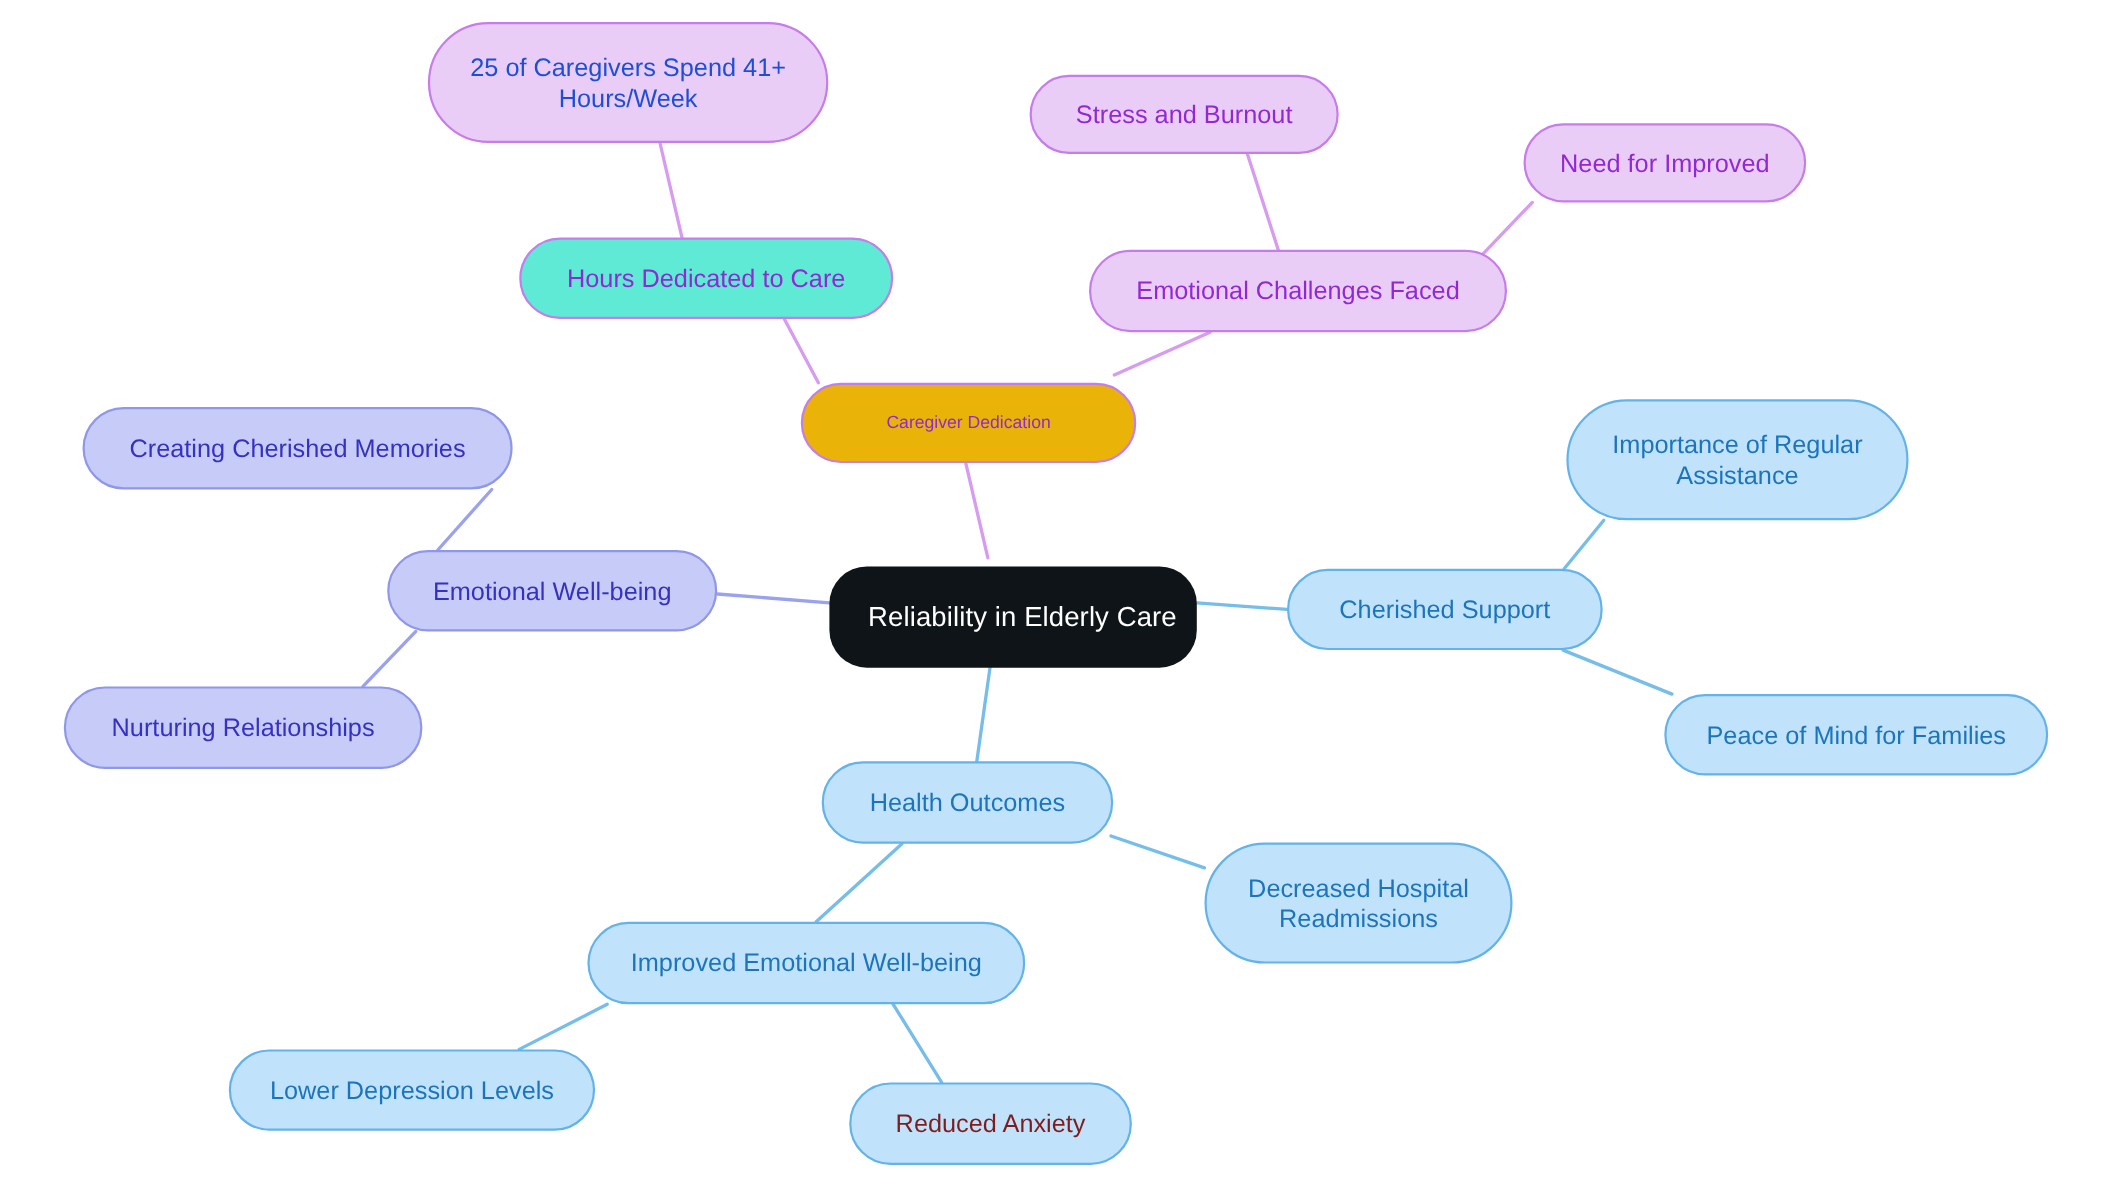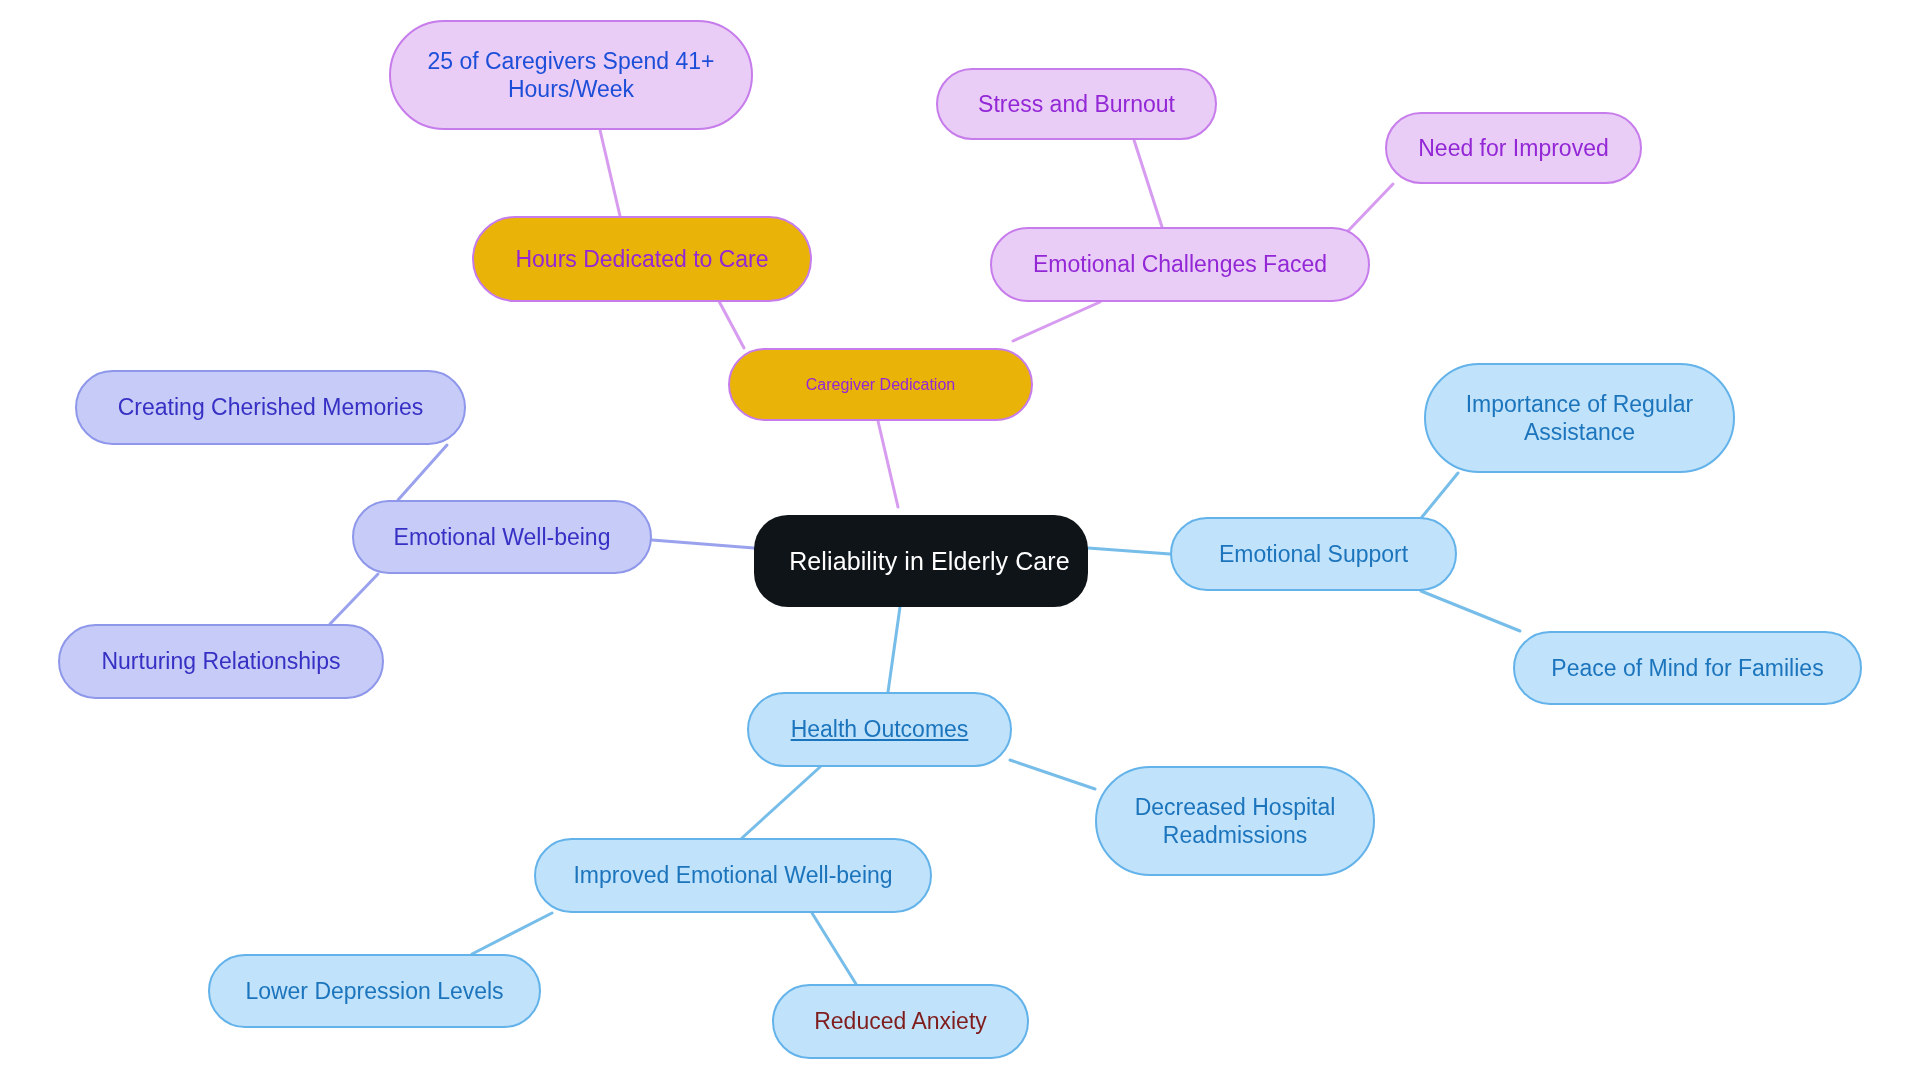--- a/index.html
+++ b/index.html
@@ -66,33 +66,33 @@
       <line x1="1421" y1="591" x2="1520" y2="631" stroke="#76bde9" stroke-width="3" stroke-linecap="round"></line>
       <line x1="900" y1="607" x2="888" y2="692" stroke="#76bde9" stroke-width="3" stroke-linecap="round"></line>
       <line x1="1010" y1="760" x2="1095" y2="789" stroke="#76bde9" stroke-width="3" stroke-linecap="round"></line>
       <line x1="820" y1="767" x2="742" y2="838" stroke="#76bde9" stroke-width="3" stroke-linecap="round"></line>
       <line x1="552" y1="913" x2="472" y2="954" stroke="#76bde9" stroke-width="3" stroke-linecap="round"></line>
       <line x1="812" y1="913" x2="856" y2="984" stroke="#76bde9" stroke-width="3" stroke-linecap="round"></line>
     </svg>
   <div id="node-layer">
       <div class="node node-root" style="left: 754px; top: 515px; width: 334px; height: 92px; background: rgb(15, 20, 25); border-color: rgb(15, 20, 25); color: rgb(255, 255, 255); font-size: 25px;"><span>Reliability in Elderly Care</span></div>
       <div class="node" style="left: 728px; top: 348px; width: 305px; height: 73px; background: #eab308; border-color: rgb(199, 124, 235); color: rgb(147, 39, 214); font-size: 16px;"><span>Caregiver Dedication</span></div>
-      <div class="node" style="left: 472px; top: 216px; width: 340px; height: 86px; background: #eab308; border-color: rgb(199, 124, 235); color: rgb(147, 39, 214); font-size: 23px;"><span>Hours Dedicated to Care</span></div>
+      <div class="node" style="left: 472px; top: 216px; width: 340px; height: 74px; background: #5eead4; border-color: rgb(199, 124, 235); color: rgb(147, 39, 214); font-size: 23px;"><span>Hours Dedicated to Care</span></div>
       <div class="node" style="left: 389px; top: 20px; width: 364px; height: 110px; background: rgb(233, 205, 247); border-color: rgb(199, 124, 235); color: #1d4ed8; font-size: 23px;"><span>25 of Caregivers Spend 41+
 Hours/Week</span></div>
       <div class="node" style="left: 990px; top: 227px; width: 380px; height: 75px; background: rgb(233, 205, 247); border-color: rgb(199, 124, 235); color: rgb(147, 39, 214); font-size: 23px;"><span>Emotional Challenges Faced</span></div>
       <div class="node" style="left: 936px; top: 68px; width: 281px; height: 72px; background: rgb(233, 205, 247); border-color: rgb(199, 124, 235); color: rgb(147, 39, 214); font-size: 23px;"><span>Stress and Burnout</span></div>
       <div class="node" style="left: 1385px; top: 112px; width: 257px; height: 72px; background: rgb(233, 205, 247); border-color: rgb(199, 124, 235); color: rgb(147, 39, 214); font-size: 23px;"><span>Need for Improved</span></div>
       <div class="node" style="left: 352px; top: 500px; width: 300px; height: 74px; background: rgb(198, 203, 247); border-color: rgb(142, 151, 234); color: rgb(55, 48, 196); font-size: 23px;"><span>Emotional Well-being</span></div>
       <div class="node" style="left: 75px; top: 370px; width: 391px; height: 75px; background: rgb(198, 203, 247); border-color: rgb(142, 151, 234); color: rgb(55, 48, 196); font-size: 23px;"><span>Creating Cherished Memories</span></div>
       <div class="node" style="left: 58px; top: 624px; width: 326px; height: 75px; background: rgb(198, 203, 247); border-color: rgb(142, 151, 234); color: rgb(55, 48, 196); font-size: 23px;"><span>Nurturing Relationships</span></div>
-      <div class="node" style="left: 1170px; top: 517px; width: 287px; height: 74px; background: rgb(192, 226, 251); border-color: rgb(99, 179, 234); color: rgb(28, 117, 188); font-size: 23px;"><span>Emotional Support</span></div>
+      <div class="node" style="left: 1170px; top: 517px; width: 287px; height: 74px; background: rgb(192, 226, 251); border-color: rgb(99, 179, 234); color: rgb(28, 117, 188); font-size: 23px;"><span>Cherished Support</span></div>
       <div class="node" style="left: 1424px; top: 363px; width: 311px; height: 110px; background: rgb(192, 226, 251); border-color: rgb(99, 179, 234); color: rgb(28, 117, 188); font-size: 23px;"><span>Importance of Regular
 Assistance</span></div>
       <div class="node" style="left: 1513px; top: 631px; width: 349px; height: 74px; background: rgb(192, 226, 251); border-color: rgb(99, 179, 234); color: rgb(28, 117, 188); font-size: 23px;"><span>Peace of Mind for Families</span></div>
-      <div class="node" style="left: 747px; top: 692px; width: 265px; height: 75px; background: rgb(192, 226, 251); border-color: rgb(99, 179, 234); color: rgb(28, 117, 188); font-size: 23px; text-decoration: underline;"><span>Health Outcomes</span></div>
+      <div class="node" style="left: 747px; top: 692px; width: 265px; height: 75px; background: rgb(192, 226, 251); border-color: rgb(99, 179, 234); color: rgb(28, 117, 188); font-size: 23px;"><span>Health Outcomes</span></div>
       <div class="node" style="left: 1095px; top: 766px; width: 280px; height: 110px; background: rgb(192, 226, 251); border-color: rgb(99, 179, 234); color: rgb(28, 117, 188); font-size: 23px;"><span>Decreased Hospital
 Readmissions</span></div>
       <div class="node" style="left: 534px; top: 838px; width: 398px; height: 75px; background: rgb(192, 226, 251); border-color: rgb(99, 179, 234); color: rgb(28, 117, 188); font-size: 23px;"><span>Improved Emotional Well-being</span></div>
       <div class="node" style="left: 208px; top: 954px; width: 333px; height: 74px; background: rgb(192, 226, 251); border-color: rgb(99, 179, 234); color: rgb(28, 117, 188); font-size: 23px;"><span>Lower Depression Levels</span></div>
       <div class="node" style="left: 772px; top: 984px; width: 257px; height: 75px; background: rgb(192, 226, 251); border-color: rgb(99, 179, 234); color: #7f1d1d; font-size: 23px;"><span>Reduced Anxiety</span></div>
     </div>
 </div>
 
 </body></html>

